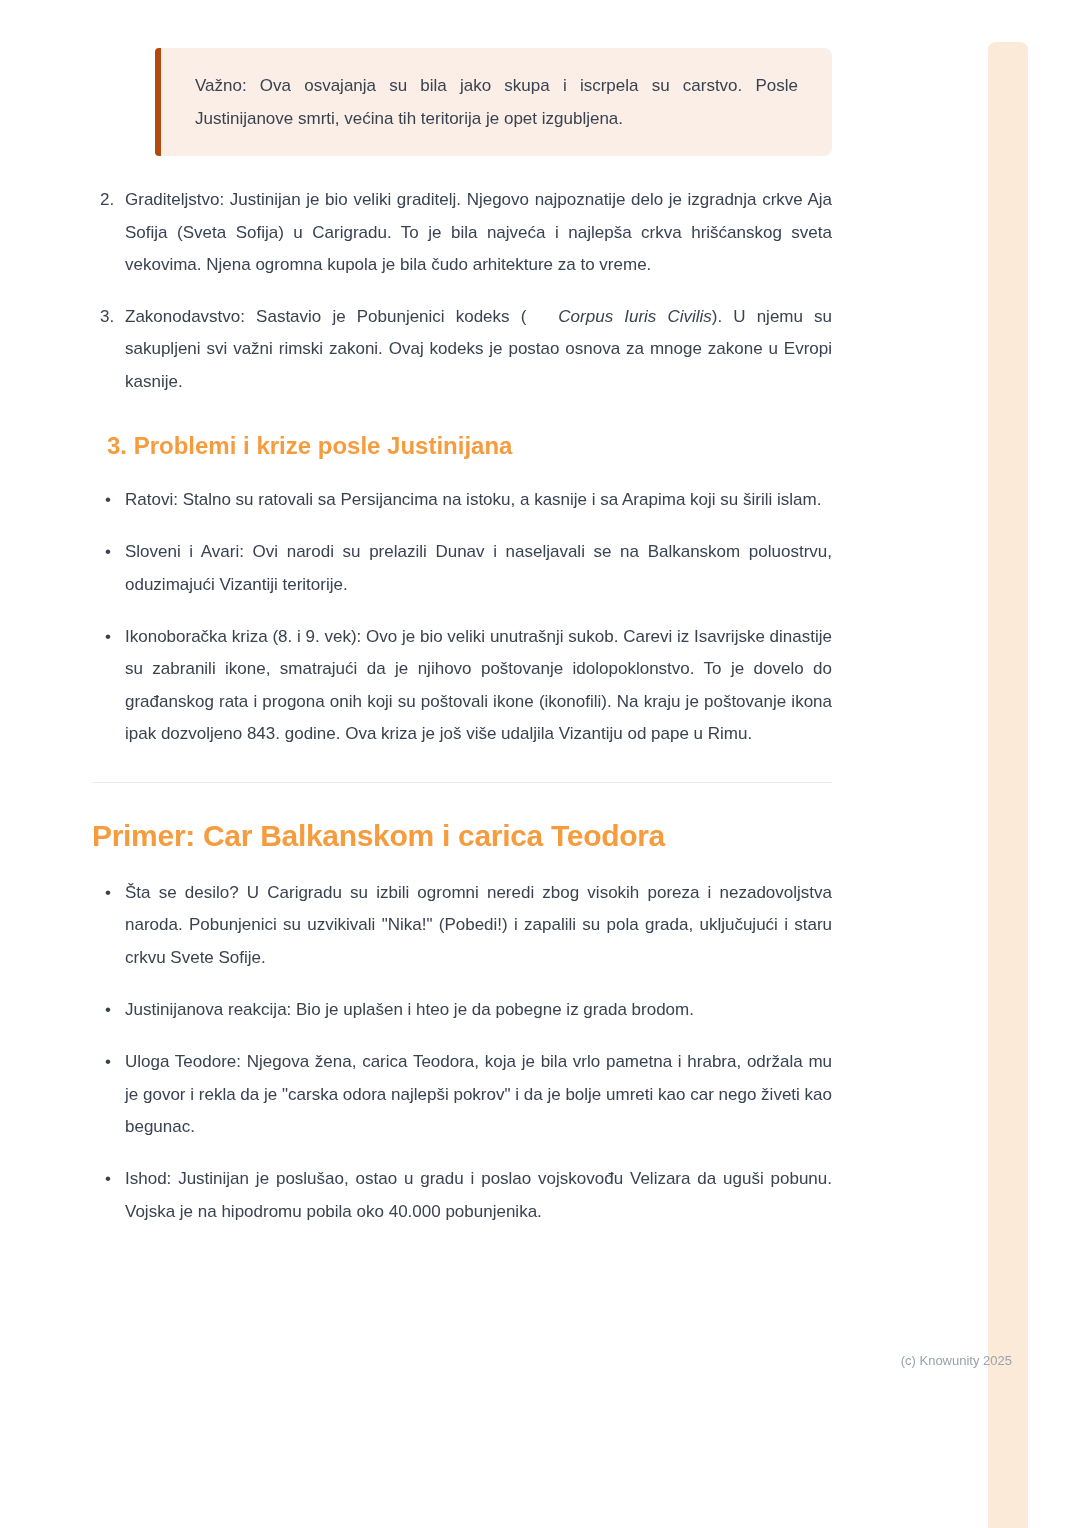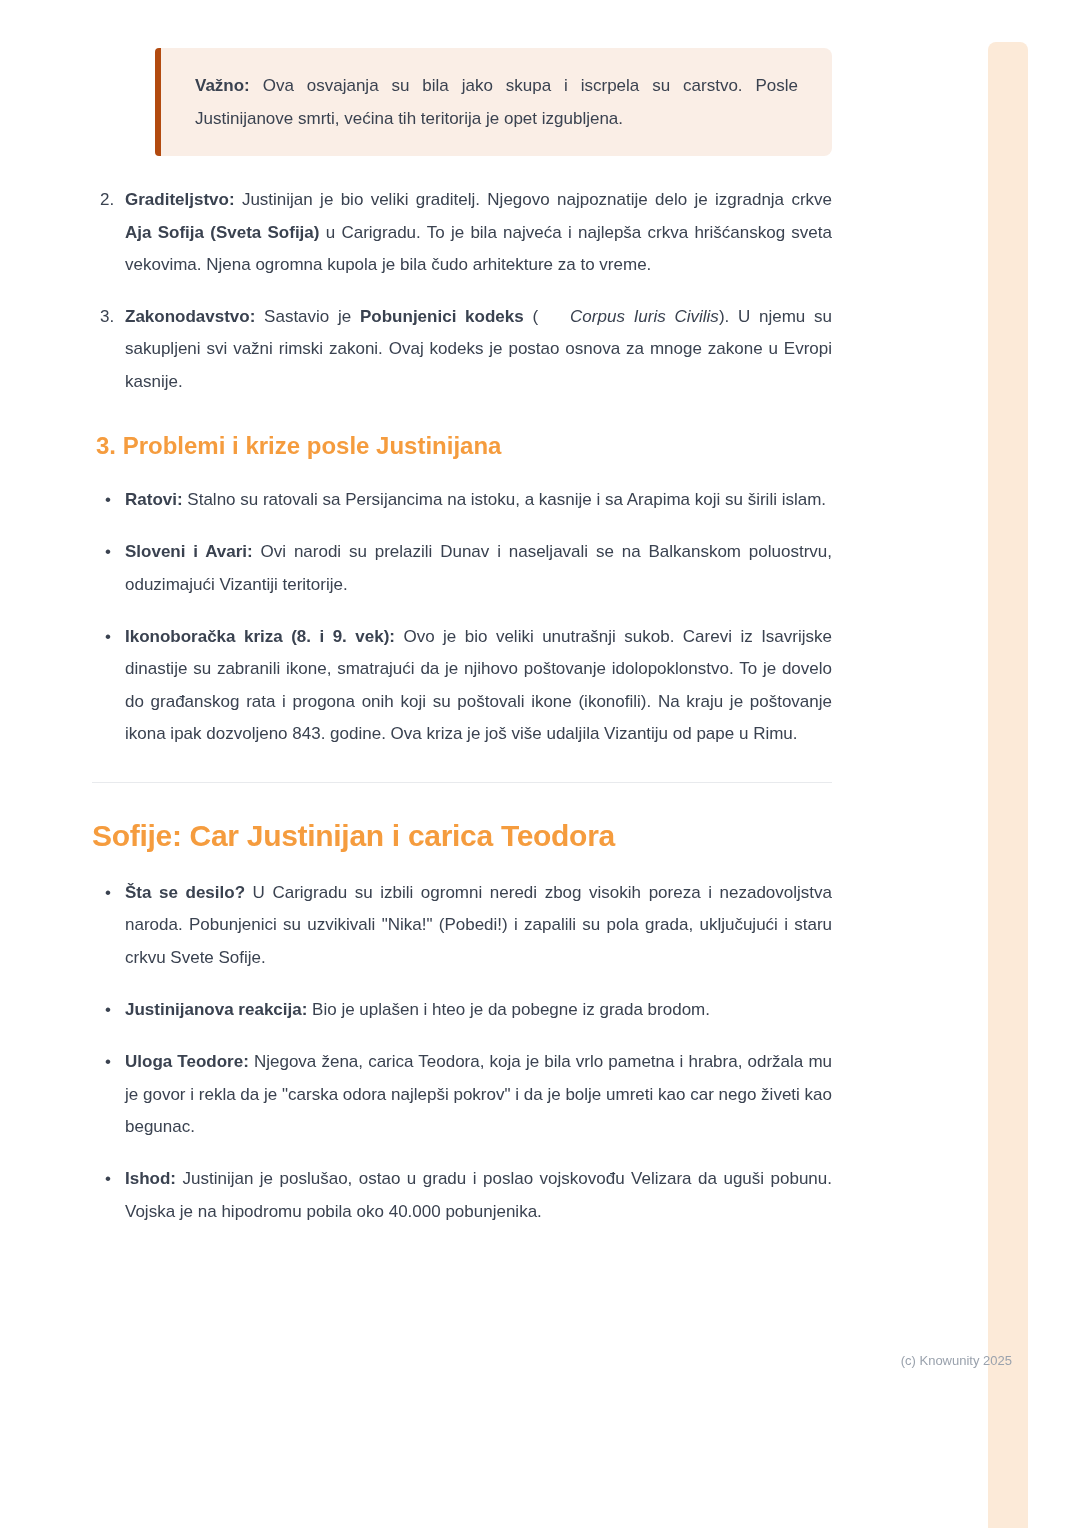--- a/index.html
+++ b/index.html
@@ -26,28 +26,28 @@
   }
   .content{position:absolute;left:92px;top:0;width:740px;z-index:1;}
   .callout{
     margin:48px 0 0 63px;
     background:var(--callout-bg,#faeee6);
     border-left:6px solid var(--callout-border,#b24a0f);
     border-radius:4px 8px 8px 4px;
     padding:21px 34px 21px 34px;
   }
   .callout-text{font-size:17px;line-height:1.95;text-align:justify;}
-  strong{font-weight:700;}
+  strong{font-weight:400;}
   em{margin-left:32px;}
   .numbered-list{list-style:none;margin:28px 0 0;}
   .numbered-item{display:flex;padding-left:8px;margin-bottom:20px;}
   .num{flex:0 0 25px;font-size:17px;line-height:1.9;}
   .item-text{flex:1;font-size:17px;line-height:1.9;text-align:justify;}
   .section-heading{
-    margin:34px 4px 0;font-size:24px;font-weight:700;
+    margin:34px 15px 0;font-size:24px;font-weight:700;
     color:var(--accent-orange,#f59c3e);
   }
   .para{margin:24px 0 0;font-size:17px;line-height:1.9;text-align:justify;}
   .bullet-list{list-style:none;margin:24px 0 0;}
   .bullet-item{display:flex;padding-left:13px;margin-bottom:20px;}
   .bullet{flex:0 0 20px;font-size:17px;line-height:1.9;}
   .divider{border:none;border-top:1px solid var(--divider,#e8eaed);margin:32px 0 0;}
   .example-heading{
     margin:36px 0 0;font-size:30px;font-weight:700;letter-spacing:-0.3px;
     color:var(--accent-orange,#f59c3e);
@@ -92,21 +92,21 @@
       <p class="item-text"><strong>Sloveni i Avari:</strong><span> Ovi narodi su prelazili Dunav i naseljavali se na Balkanskom poluostrvu, oduzimajući Vizantiji teritorije.</span></p>
     </li>
     <li class="bullet-item">
       <span class="bullet">•</span>
       <p class="item-text"><strong>Ikonoboračka kriza (8. i 9. vek):</strong><span> Ovo je bio veliki unutrašnji sukob. Carevi iz Isavrijske dinastije su zabranili ikone, smatrajući da je njihovo poštovanje idolopoklonstvo. To je dovelo do građanskog rata i progona onih koji su poštovali ikone (ikonofili). Na kraju je poštovanje ikona ipak dozvoljeno 843. godine. Ova kriza je još više udaljila Vizantiju od pape u Rimu.</span></p>
     </li>
   </ul>
 
   <hr class="divider">
 
-  <h1 class="example-heading">Sofije: Car Justinijan i carica Teodora</h1>
+  <h1 class="example-heading">Primer: Car Balkanskom i carica Teodora</h1>
 
 
   <ul class="bullet-list">
     <li class="bullet-item">
       <span class="bullet">•</span>
       <p class="item-text"><strong>Šta se desilo?</strong><span> U Carigradu su izbili ogromni neredi zbog visokih poreza i nezadovoljstva naroda. Pobunjenici su uzvikivali "Nika!" (Pobedi!) i zapalili su pola grada, uključujući i staru crkvu Svete Sofije.</span></p>
     </li>
     <li class="bullet-item">
       <span class="bullet">•</span>
       <p class="item-text"><strong>Justinijanova reakcija:</strong><span> Bio je uplašen i hteo je da pobegne iz grada brodom.</span></p>

